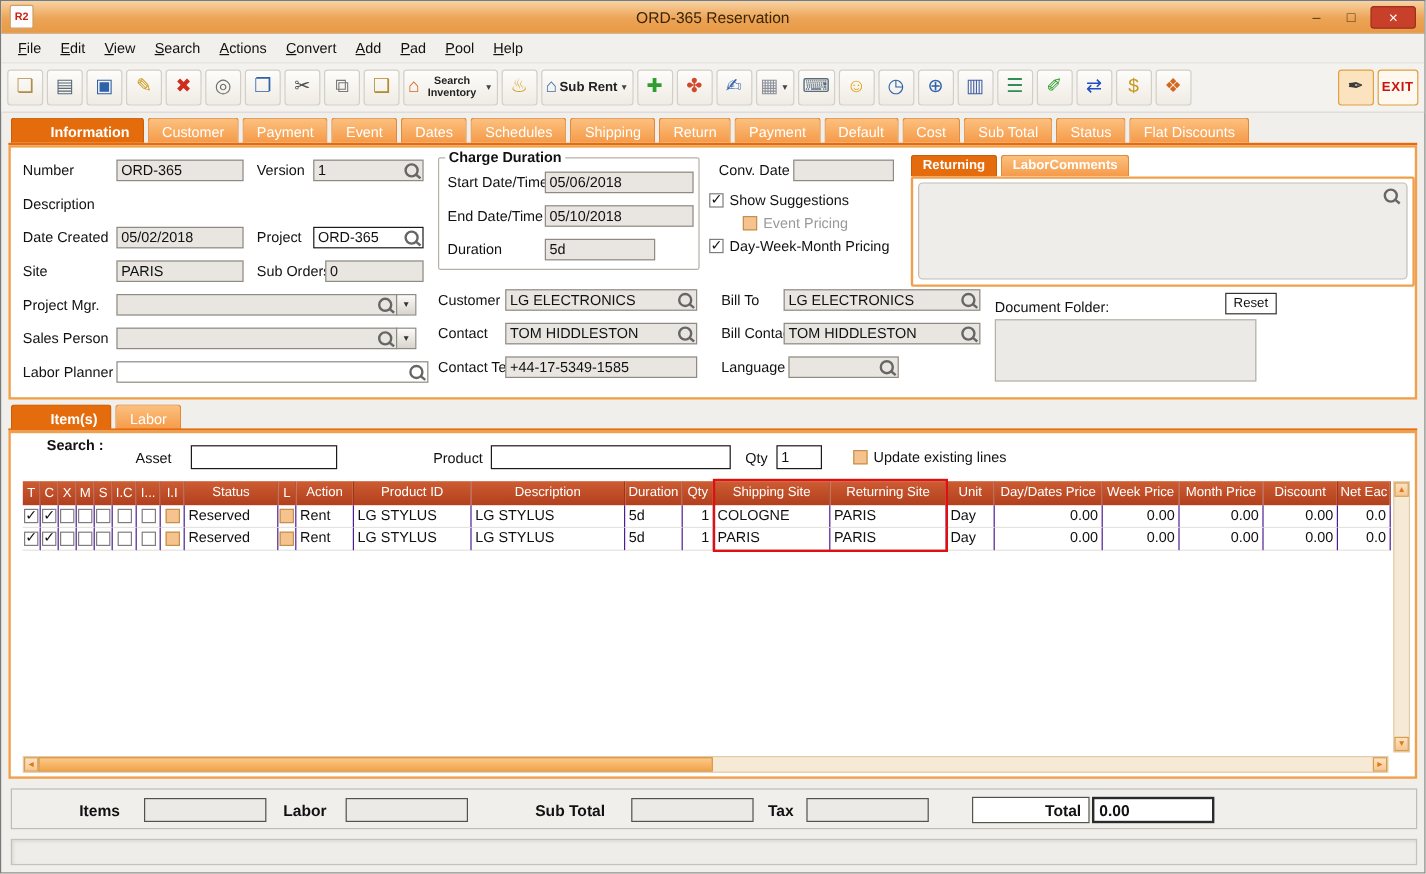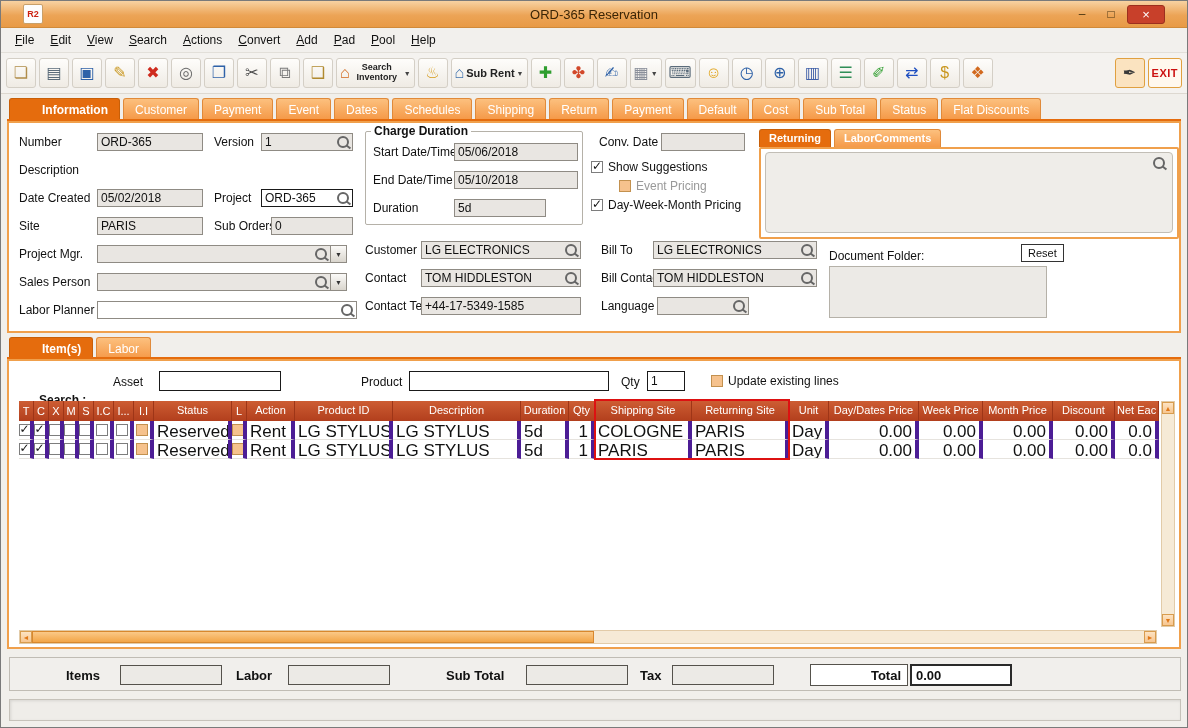--- a/index.html
+++ b/index.html
@@ -1,20 +1,20 @@
 <!DOCTYPE html>
 <html><head>
 <meta charset="utf-8">
 <style>
   html,body{margin:0;padding:0;background:#d8d4cc;}
   .window{position:relative;width:1186px;height:726px;border:1px solid #7a7a7a;background:#f1efeb;
           font-family:"Liberation Sans","DejaVu Sans",sans-serif;font-size:12px;color:#111;overflow:hidden;}
   
   .titlebar{position:relative;height:26px;background:linear-gradient(#f8d2a2,#eca456 55%,#e89a46);
-            display:flex;align-items:center;padding:0 22px;border-bottom:1px solid #d08a3a;}
+            display:flex;align-items:center;padding:0 7px;border-bottom:1px solid #d08a3a;}
   .appicon{width:18px;height:18px;background:#fdfdfd;border:1px solid #c8a06a;border-radius:2px;
            font-size:9px;font-weight:bold;color:#cc2211;display:flex;align-items:center;justify-content:center;z-index:2;}
   .title{position:absolute;left:0;right:0;text-align:center;font-size:13px;color:#3b2506;}
   .wctrl{margin-left:auto;display:flex;gap:3px;align-items:center;z-index:2;}
   .wbtn{width:26px;height:17px;display:flex;align-items:center;justify-content:center;font-size:12px;color:#4a3510;cursor:default;}
   .wbtn.close{background:#c8402a;color:#fff;border-radius:3px;border:1px solid #9c2f1e;width:36px;font-size:13px;}
   
   .menubar{height:24px;background:#f2f0ed;display:flex;align-items:center;padding:0 6px;border-bottom:1px solid #e2dfd9;}
   .menu-item{padding:3px 8px;font-size:12px;}
   
@@ -59,21 +59,21 @@
   .legend{position:absolute;background:#fff;padding:0 3px;font-weight:bold;font-size:12px;white-space:nowrap;}
   .txtarea{position:absolute;background:#efede9;border:1px solid #c2beb6;border-radius:4px;}
   .rstbtn{position:absolute;height:18px;box-sizing:border-box;background:#fff;border:1px solid #333;
           font-size:11px;display:flex;align-items:center;padding:0 6px;}
   
   .ttable{position:absolute;left:10px;top:40px;}
   .thead{display:flex;height:20px;}
   .th{box-sizing:border-box;background:linear-gradient(#cd5d33,#b23f1d);color:#fff;font-size:11px;
       padding:3px 2px 0;border-right:1px solid #9e3517;text-align:center;white-space:nowrap;overflow:hidden;}
   .trow{display:flex;height:19px;background:#fff;}
-  .td{box-sizing:border-box;font-size:17px;padding:1px 3px;border-right:4px solid #4c1d95;border-bottom:1px solid #e6e3de;
+  .td{box-sizing:border-box;font-size:12px;padding:1px 3px;border-right:1px solid #4c1d95;border-bottom:1px solid #e6e3de;
       overflow:hidden;white-space:nowrap;}
   .td.ck,.th.ck{display:flex;align-items:center;justify-content:center;padding:1px;}
   .hlbox{position:absolute;top:38px;height:61px;border:2px solid #dd1111;box-sizing:border-box;pointer-events:none;z-index:5;}
   
   .hscroll{position:absolute;left:10px;right:22px;bottom:3px;height:14px;background:#f6ead6;border:1px solid #e2cba8;
            box-sizing:border-box;display:flex;align-items:stretch;}
   .vscroll{position:absolute;right:4px;top:40px;bottom:20px;width:14px;background:#f6ead6;border:1px solid #e2cba8;
            box-sizing:border-box;display:flex;flex-direction:column;justify-content:space-between;}
   .sarrow{width:12px;height:12px;background:linear-gradient(#fde3c2,#f7c690);border:1px solid #d89c4e;box-sizing:border-box;
           color:#e07818;font-size:7px;display:flex;align-items:center;justify-content:center;flex:none;}
@@ -363,21 +363,21 @@
     <div class="txtarea" style="left:820px;top:143px;width:216px;height:50px;border-radius:0;background:#eceae6;border:1px solid #b5b1a8;"></div>
   </div>
 
   <div class="tabs" style="top:336px;left:8px;">
       <div class="tab active">Item(s)</div>
       <div class="tab">Labor</div>
     </div>
   <div class="tabline" style="top:356px;left:6px;width:1174px;"></div>
 
   <div class="panel" style="top:358px;left:6px;width:1174px;height:290px;">
-    <span class="lbl bold" style="left:30px;top:32px;">Search :</span>
+    <span class="lbl bold" style="left:30px;top:3px;">Search :</span>
     <span class="lbl" style="left:104px;top:14px;">Asset</span>
     <div class="fld dark" style="left:150px;top:10px;width:122px;height:20px;">
         <span class="fval"></span>
       </div>
     <span class="lbl" style="left:352px;top:14px;">Product</span>
     <div class="fld dark" style="left:400px;top:10px;width:200px;height:20px;">
         <span class="fval"></span>
       </div>
     <span class="lbl" style="left:612px;top:14px;">Qty</span>
     <div class="fld dark" style="left:638px;top:10px;width:38px;height:20px;">

